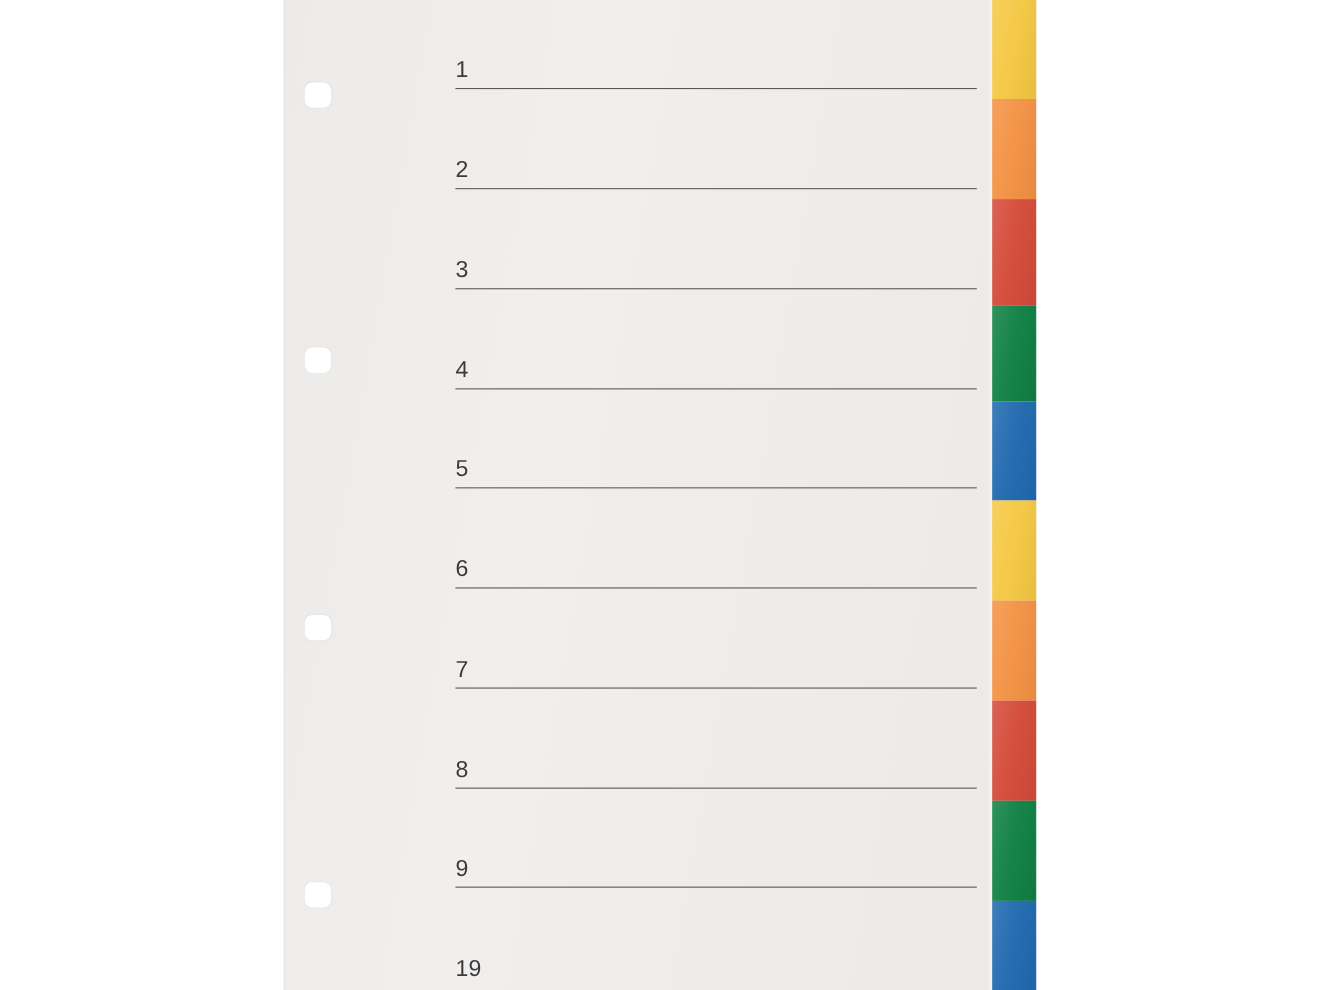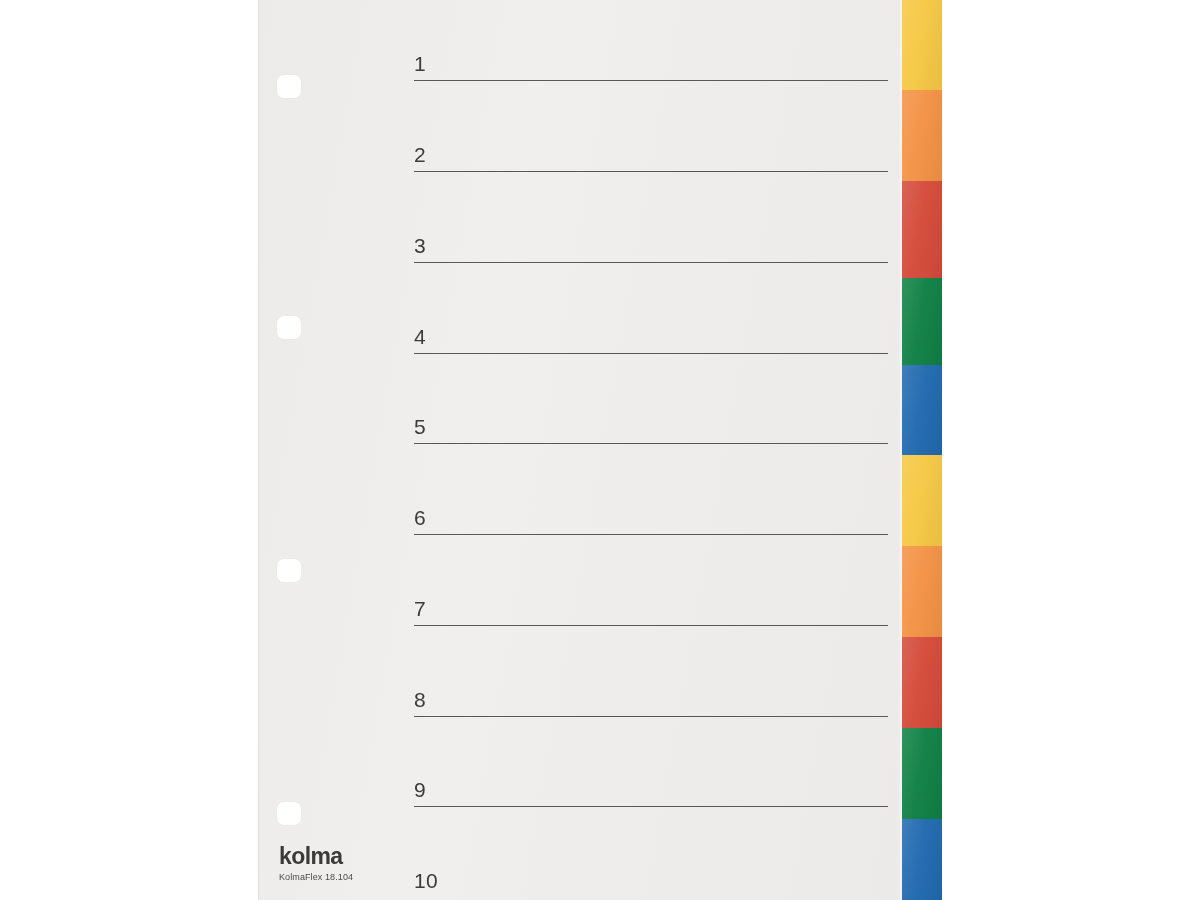--- a/index.html
+++ b/index.html
@@ -151,21 +151,21 @@
       </div>
       <div class="row" style="top: 689px;">
         <div class="row-num">8</div>
         <div class="row-rule"></div>
       </div>
       <div class="row" style="top: 779px;">
         <div class="row-num">9</div>
         <div class="row-rule"></div>
       </div>
       <div class="row" style="top: 870px;">
-        <div class="row-num">10</div>
+        <div class="row-num">19</div>
       </div>
     </div>
 
   <div class="tab-gutter"></div>
   <div class="tabs" id="tabs">
       <div class="tab" style="top: 0px; height: 90px; background: rgb(245, 200, 67);">
         <div class="tab-sheen"></div>
       </div>
       <div class="tab" style="top: 90px; height: 91px; background: rgb(243, 146, 68);">
         <div class="tab-sheen"></div>
@@ -189,18 +189,14 @@
         <div class="tab-sheen"></div>
       </div>
       <div class="tab" style="top: 728px; height: 91px; background: rgb(15, 128, 68);">
         <div class="tab-sheen"></div>
       </div>
       <div class="tab" style="top: 819px; height: 81px; background: rgb(32, 105, 175);">
         <div class="tab-sheen"></div>
       </div>
     </div>
 
-  <div class="brand">
-    <div class="brand-logo">kolma</div>
-    <div class="brand-sub">KolmaFlex 18.104</div>
-  </div>
 
 </div>
 
 </body></html>

